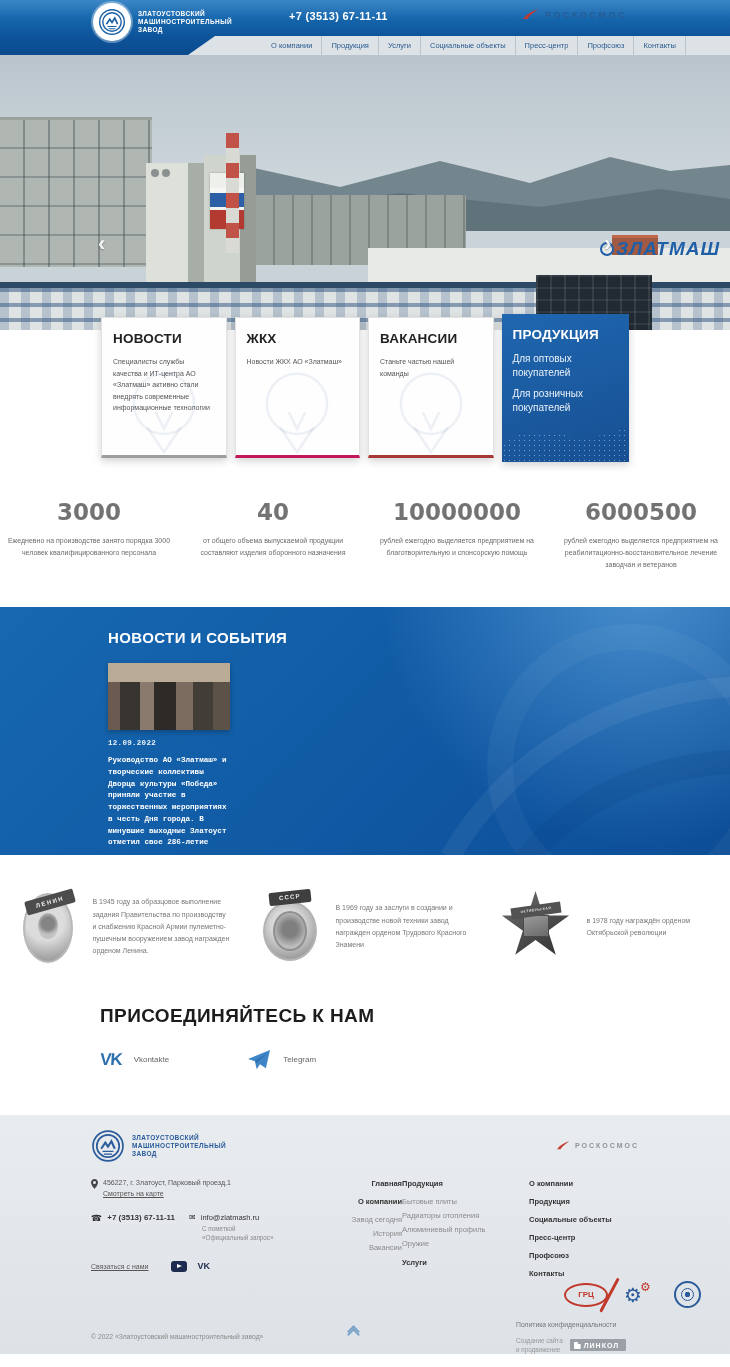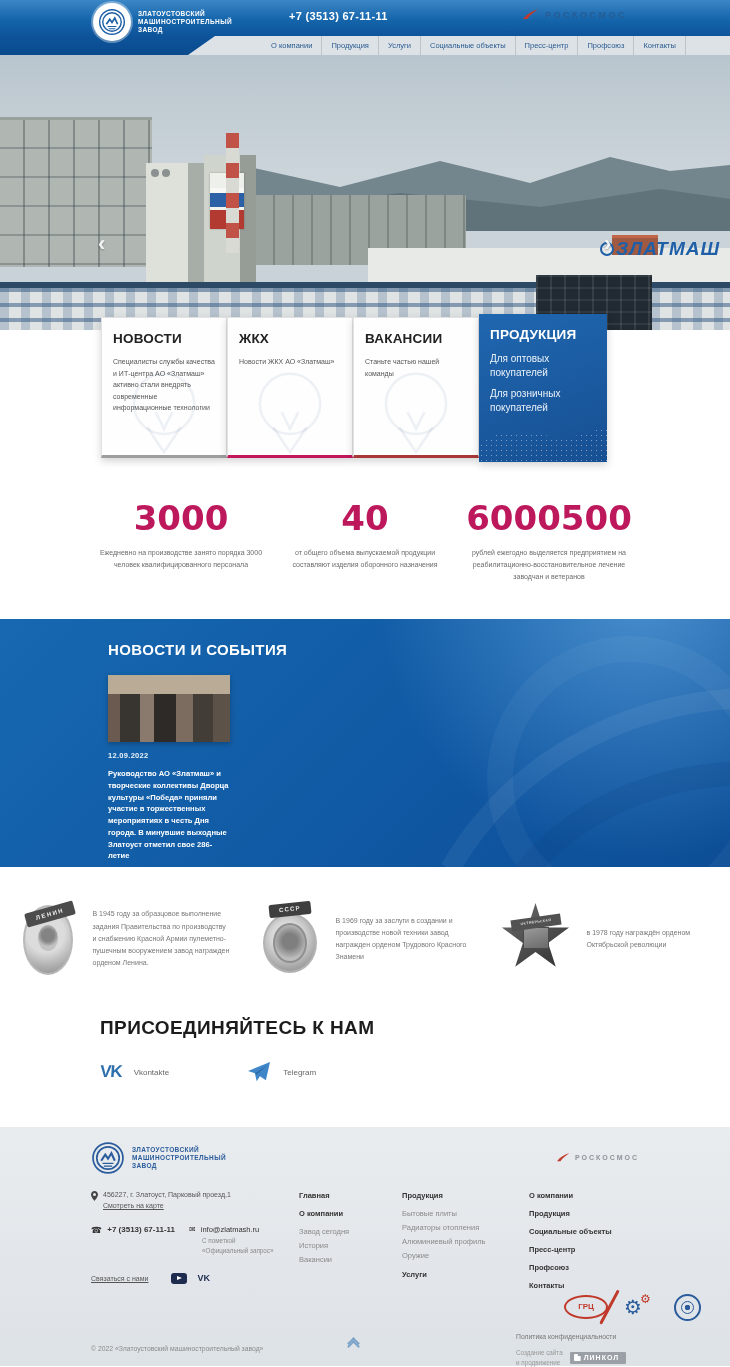--- a/index.html
+++ b/index.html
@@ -47,48 +47,48 @@
     background-image:repeating-linear-gradient(180deg,rgba(58,94,134,.55) 0 4px,transparent 4px 15px),
       repeating-linear-gradient(90deg,rgba(58,94,134,.25) 0 9px,transparent 9px 21px); border-top:6px solid #2c4a66; }
   .bldg-dark { position:absolute; left:536px; top:220px; width:116px; height:55px; background:#212a33;
     background-image:repeating-linear-gradient(90deg,rgba(255,255,255,.09) 0 2px,transparent 2px 14px),
       repeating-linear-gradient(180deg,rgba(255,255,255,.07) 0 2px,transparent 2px 12px); }
   .slider-arrow { position:absolute; top:178px; color:rgba(255,255,255,.9); font-size:22px; line-height:22px; cursor:pointer; z-index:4;
     text-shadow:0 1px 2px rgba(0,0,0,.3); font-weight:bold; }
   .slider-arrow.prev { left:98px; }
   .slider-arrow.next { left:604px; }
   
-  .cards { position:relative; z-index:5; width:528px; margin:-13px auto 0; display:flex; align-items:flex-start; }
+  .cards { position:relative; z-index:5; width:528px; margin:-13px auto 0; display:flex; gap:8px; align-items:flex-start; }
   .card { position:relative; width:126px; height:141px; background:#fefefe; border:1px solid #e2e2e2; padding:13px 11px;
     box-shadow:0 3px 8px rgba(0,0,0,.18); overflow:hidden; cursor:pointer; }
   .card-title { font-size:13.5px; font-weight:800; color:#222; letter-spacing:.2px; margin-bottom:10px; }
   .card-text { font-size:7px; color:#555; line-height:1.65; }
   .card.c1 { border-bottom:3px solid #9d9d9d; }
   .card.c2 { border-bottom:3px solid #c2175b; }
   .card.c3 { border-bottom:3px solid #a83838; }
   .card .wm { position:absolute; left:50%; bottom:-4px; transform:translateX(-50%); color:rgba(20,60,110,.07); }
   .card-blue { width:128px; height:148px; margin-top:-3px; background:linear-gradient(160deg,#1f67b0 0%,#174f92 100%); border:none; border-bottom:none; }
   .card-blue .card-title { color:#fff; }
   .card-link { font-size:10px; color:#eaf1f8; line-height:1.4; margin-bottom:7px; cursor:pointer; }
   .wave { position:absolute; left:0; right:0; bottom:0; height:44px; opacity:.55;
     background-image:radial-gradient(circle,rgba(255,255,255,.8) .7px,transparent 1px); background-size:5px 5px;
     clip-path:polygon(0 55%,12% 40%,28% 30%,46% 34%,62% 48%,80% 38%,100% 18%,100% 100%,0 100%); }
   
   .stats { display:flex; justify-content:center; gap:12px; margin:38px auto 0; width:724px; }
   .stat { width:172px; text-align:center; }
-  .stat-value { font-family:"DejaVu Sans",sans-serif; font-size:34px; font-weight:800; color:#be185d; letter-spacing:0; line-height:1.1; }
+  .stat-value { font-family:"DejaVu Sans",sans-serif; font-size:23px; font-weight:800; color:#737373; letter-spacing:0; line-height:1.1; }
   .stat-label { margin-top:10px; font-size:7px; color:#6b6b6b; line-height:1.7; }
   
   .news { position:relative; margin-top:36px; height:248px; overflow:hidden;
     background:radial-gradient(circle at 88% -10%,rgba(110,180,235,.6) 0,rgba(110,180,235,0) 38%),linear-gradient(135deg,#1668b0 0%,#0f55a0 70%,#0d4e96 100%); }
   .news-wm { position:absolute; right:-70px; top:10px; opacity:.85; }
   .news-inner { position:relative; width:514px; margin:0 auto; padding-top:22px; z-index:2; }
   .news-title { color:#fff; font-size:15px; font-weight:800; letter-spacing:.4px; }
   .news-grid { display:flex; gap:9px; margin-top:17px; }
-  .news-item { width:122px; cursor:pointer; }
+  .news-item { width:122px; cursor:pointer;font-family:Liberation Mono, monospace; }
   .news-photo { width:122px; height:67px; box-shadow:0 2px 5px rgba(0,0,0,.25); position:relative; overflow:hidden; }
   .np1 { background:linear-gradient(180deg,#b9ab95 0 28%,transparent 28%),
     linear-gradient(90deg,#6b5a50 0 10%,#38342f 10% 26%,#8a7a6e 26% 38%,#2e2a28 38% 56%,#7c6c5f 56% 70%,#433d38 70% 86%,#5d5248 86%); background-color:#55483e; }
   .np2 { background:rgba(255,255,255,.05); display:flex; align-items:center; justify-content:center; color:rgba(255,255,255,.18); box-shadow:none; }
   .np3 { background:radial-gradient(circle at 62% 45%,#2d2a26 14px,transparent 15px),
     linear-gradient(90deg,#232323 0 30%,#6e6558 30% 52%,#d4cdc2 52% 78%,#b9b2a6 78%); background-color:#8d8678; }
   .np4 { background:radial-gradient(circle at 52% 52%,#3f8a3f 9px,transparent 10px),
     linear-gradient(90deg,#79303a 0 28%,#ece8de 28% 52%,#f4f2ec 52% 62%,#5d8a5a 62% 78%,#c7d3c2 78%); background-color:#cfd8cc; }
   .news-date { margin-top:9px; color:#e9f1f9; font-size:7.5px; font-weight:bold; letter-spacing:.3px; }
   .news-text { margin-top:8px; color:#fff; font-size:7.6px; font-weight:bold; line-height:1.55; }
@@ -142,21 +142,21 @@
   .f-mail { font-size:7.5px; font-weight:normal; color:#333; }
   .f-note { font-size:6.3px; color:#8a8a8a; line-height:1.5; }
   .f-row2 { display:flex; margin-bottom:18px; }
   .f-social { display:flex; gap:10px; align-items:center; margin-left:18px; }
   .ic-yt { width:16px; height:11px; background:#1d2b4f; border-radius:3px; position:relative; cursor:pointer; }
   .ic-yt::after { content:""; position:absolute; left:6px; top:3px; border-left:5px solid #fff; border-top:2.5px solid transparent; border-bottom:2.5px solid transparent; }
   .ic-vk { font-weight:900; font-size:9px; color:#1d2b4f; cursor:pointer; }
   .f-col { font-size:7.5px; }
   .f-col .b { font-weight:bold; color:#333; margin-bottom:9px; cursor:pointer; }
   .f-col .g { color:#8a8a8a; margin-bottom:5px; cursor:pointer; }
-  .f-col1 { width:103px; }
+  .f-col1 { width:103px;text-align:right; }
   .f-col2 { width:127px; }
   .f-col3 { width:110px; }
   .f-partners { position:absolute; right:-62px; top:152px; display:flex; align-items:center; gap:16px; }
   .p-grc { position:relative; width:44px; height:24px; border:2px solid #c0392b; border-radius:50%; color:#c0392b;
     font-size:8px; font-weight:bold; text-align:center; line-height:20px; }
   .p-grc::after { content:""; position:absolute; right:-4px; top:-9px; width:2.5px; height:38px; background:#c0392b; transform:rotate(28deg); border-radius:2px; }
   .p-gears { position:relative; width:34px; height:28px; }
   .p-gears .g1 { position:absolute; left:0; top:4px; font-size:20px; color:#2a5b9b; line-height:20px; }
   .p-gears .g2 { position:absolute; left:16px; top:0; font-size:12px; color:#c0392b; line-height:12px; }
   .p-round { width:27px; height:27px; border:2px solid #2a5b9b; border-radius:50%; display:flex; align-items:center; justify-content:center; }
@@ -286,20 +286,24 @@
   <div class="stats">
     <div class="stat">
       <div class="stat-value">3000</div>
       <div class="stat-label">Ежедневно на производстве занято порядка 3000 человек квалифицированного персонала</div>
     </div>
     <div class="stat">
       <div class="stat-value">40</div>
       <div class="stat-label">от общего объема выпускаемой продукции составляют изделия оборонного назначения</div>
     </div>
     <div class="stat">
+      <div class="stat-value">10000000</div>
+      <div class="stat-label">рублей ежегодно выделяется предприятием на благотворительную и спонсорскую помощь</div>
+    </div>
+    <div class="stat">
       <div class="stat-value">6000500</div>
       <div class="stat-label">рублей ежегодно выделяется предприятием на реабилитационно-восстановительное лечение заводчан и ветеранов</div>
     </div>
   </div>
 
   <section class="news">
     <svg class="news-wm" width="430" height="250" viewBox="0 0 430 250" fill="none">
       <circle cx="260" cy="150" r="130" stroke="rgba(255,255,255,.05)" stroke-width="26"></circle>
       <path d="M80 240 C150 120, 280 60, 420 70" stroke="rgba(255,255,255,.07)" stroke-width="20"></path>
       <path d="M150 250 C210 170, 320 130, 430 150" stroke="rgba(9,60,120,.18)" stroke-width="24"></path>

